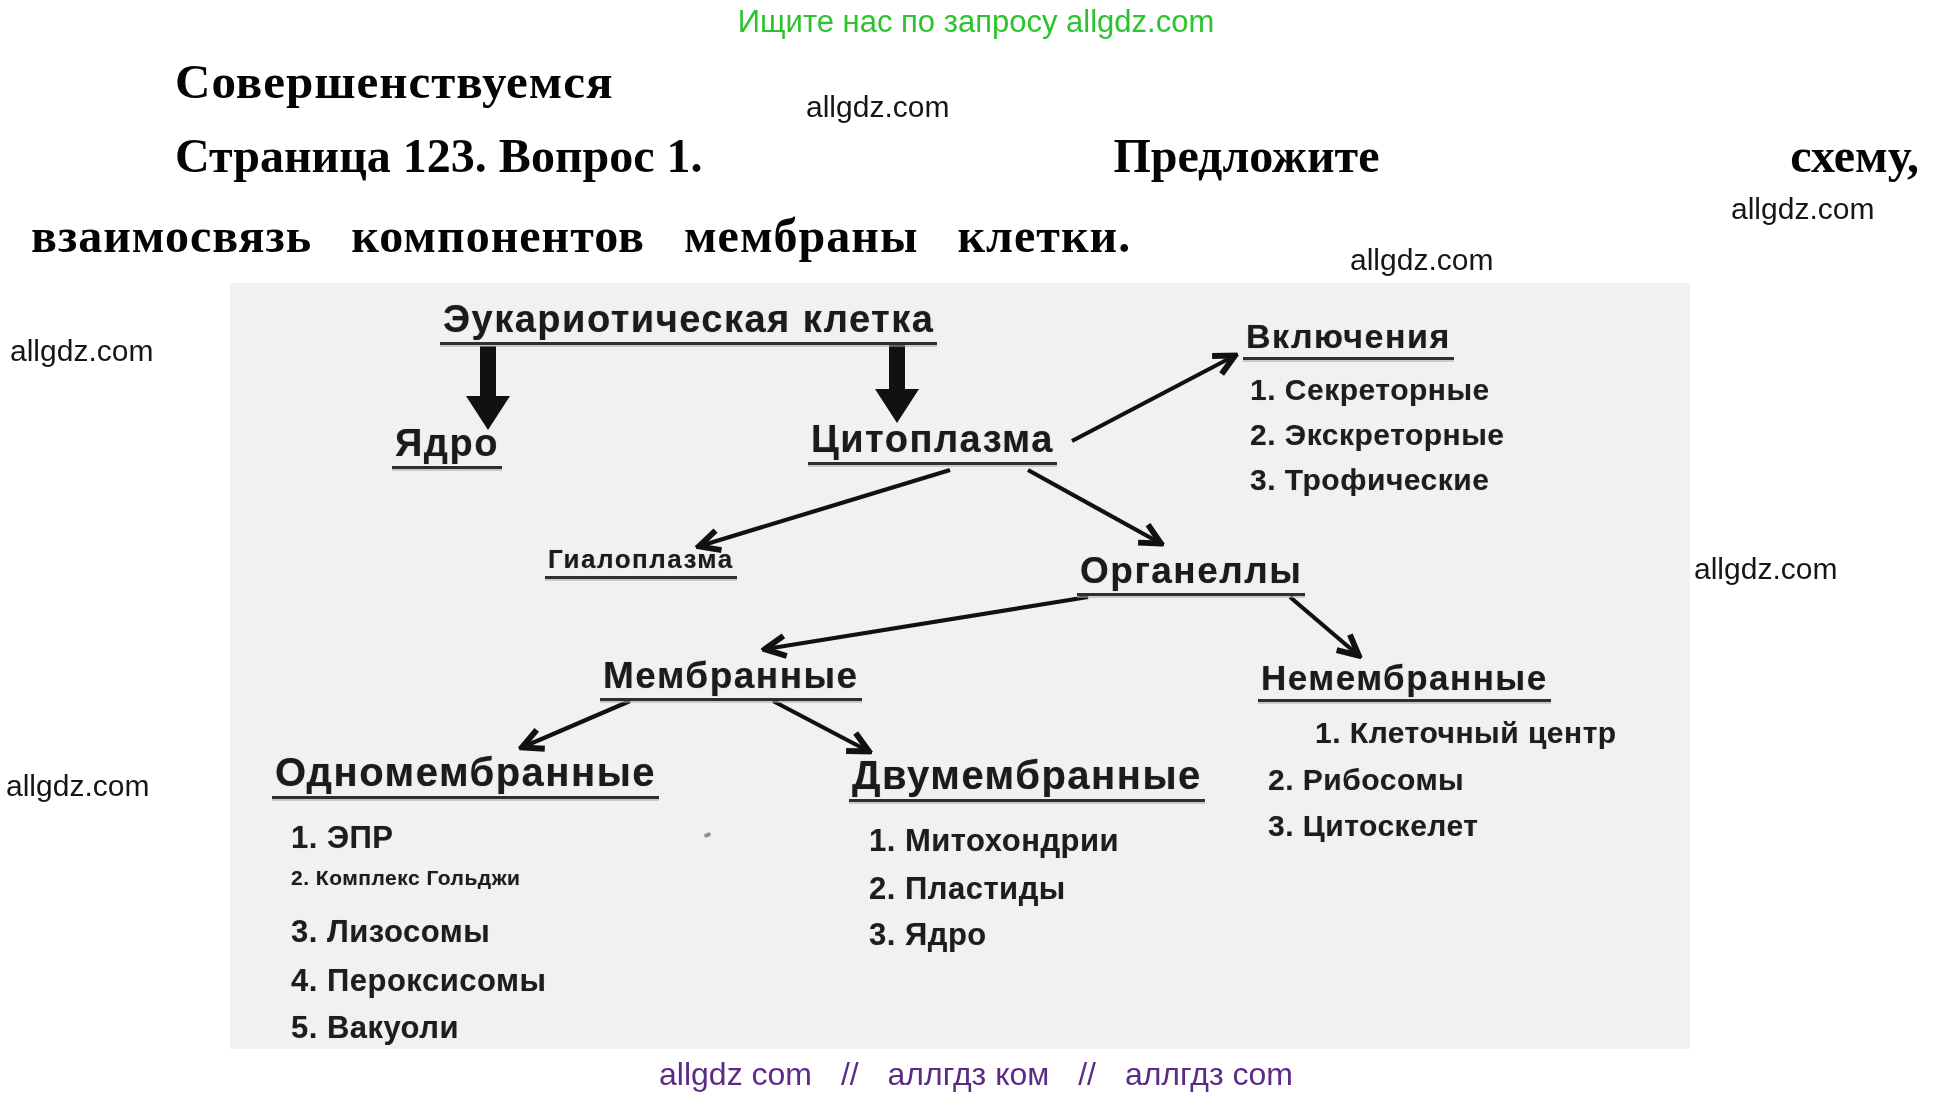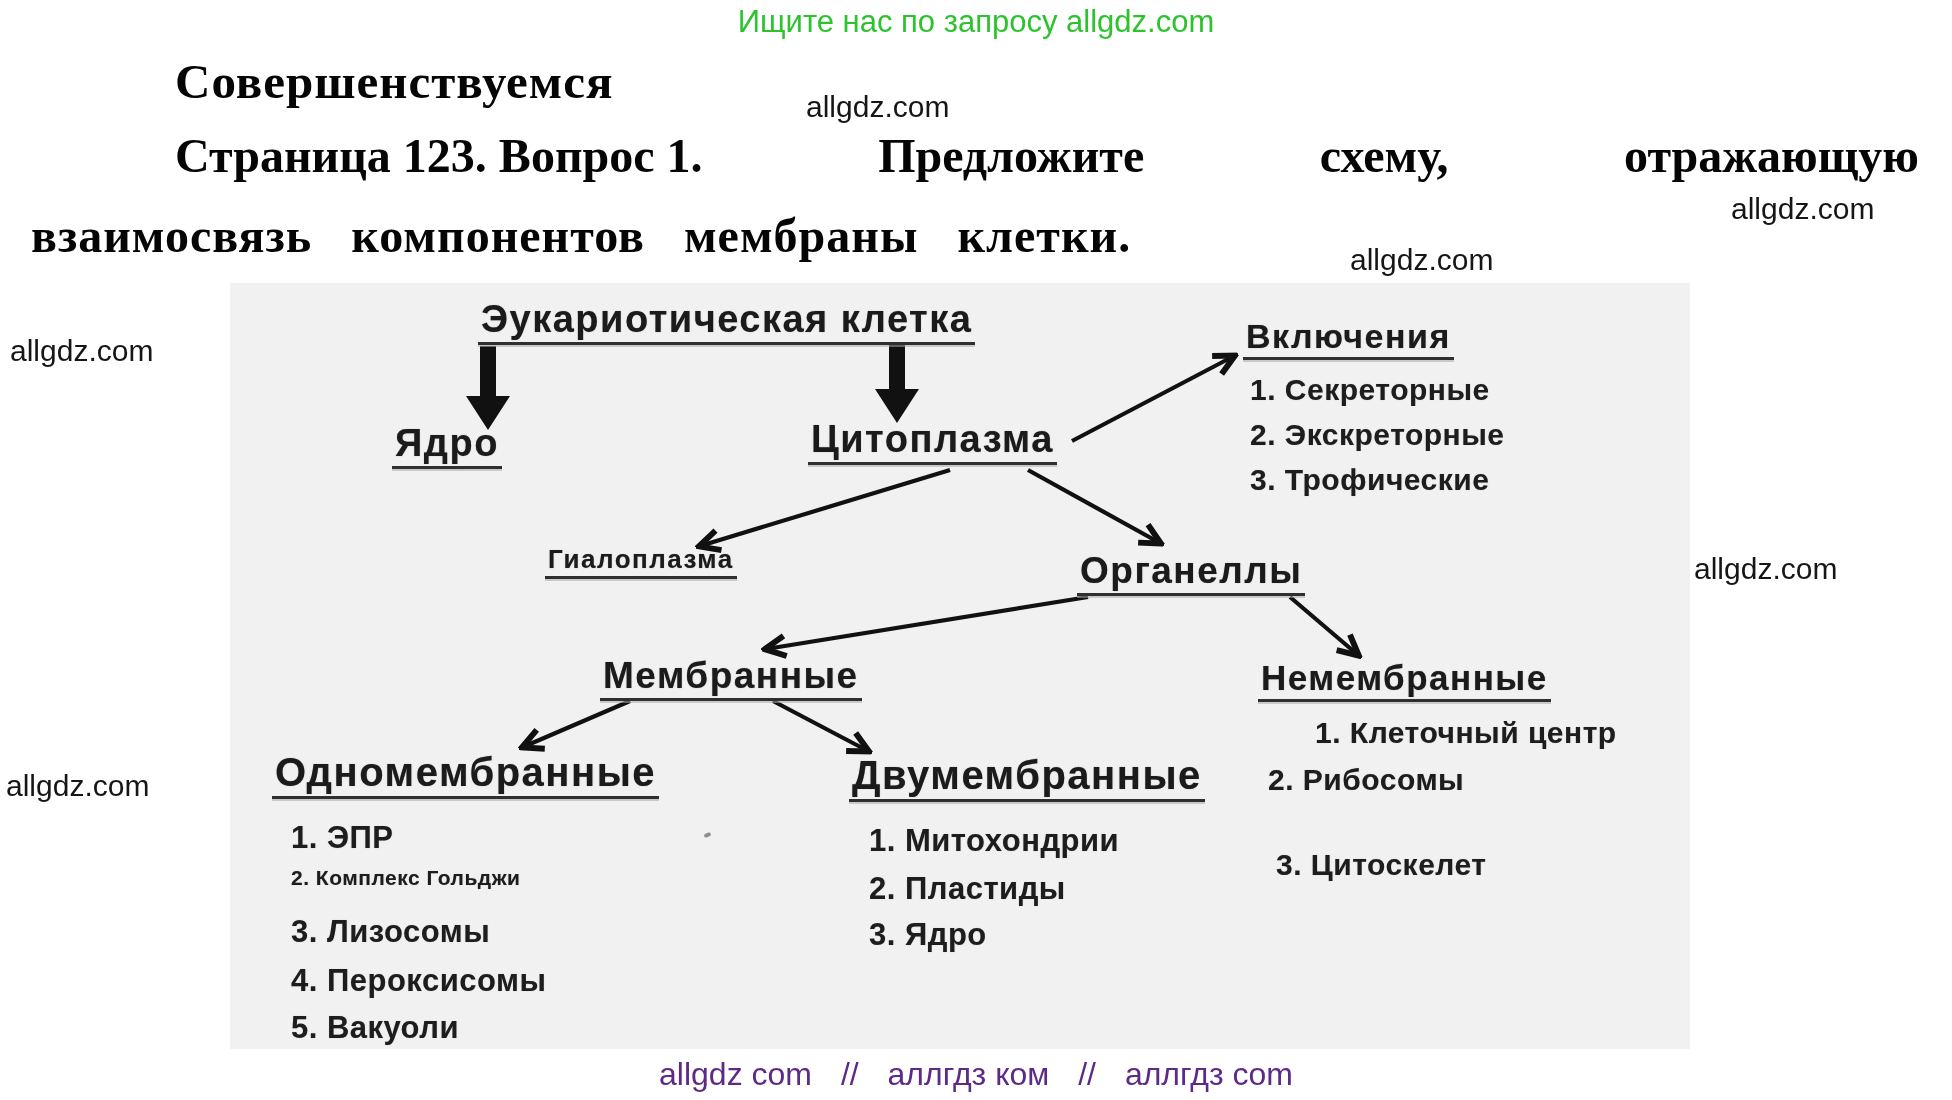--- a/index.html
+++ b/index.html
@@ -58,21 +58,20 @@
 <body>
 
 <div class="abs promo">Ищите нас по запросу allgdz.com</div>
 
 <div class="abs serif heading">Совершенствуемся</div>
 
 <div class="abs serif qline1">
   <span>Страница 123. Вопрос 1.</span>
   <span>Предложите</span>
   <span>схему,</span>
-  <span>отражающую</span>
 </div>
 <div class="abs serif qline2">взаимосвязь компонентов мембраны клетки.</div>
 
 <div class="abs wm" style="left:806px;top:90px;">allgdz.com</div>
 <div class="abs wm" style="left:1731px;top:192px;">allgdz.com</div>
 <div class="abs wm" style="left:1350px;top:243px;">allgdz.com</div>
 <div class="abs wm" style="left:10px;top:334px;">allgdz.com</div>
 <div class="abs wm" style="left:1694px;top:552px;">allgdz.com</div>
 <div class="abs wm" style="left:448px;top:611px;">allgdz.com</div>
 <div class="abs wm" style="left:6px;top:769px;">allgdz.com</div>
@@ -92,38 +91,38 @@
 
   <line x1="1072" y1="441" x2="1234" y2="356" stroke="#111" stroke-width="4.2" marker-end="url(#ah)"></line>
   <line x1="950" y1="470" x2="700" y2="546" stroke="#111" stroke-width="4.2" marker-end="url(#ah)"></line>
   <line x1="1028" y1="470" x2="1160" y2="543" stroke="#111" stroke-width="4.2" marker-end="url(#ah)"></line>
   <line x1="1088" y1="597" x2="766" y2="649" stroke="#111" stroke-width="4.2" marker-end="url(#ah)"></line>
   <line x1="1290" y1="597" x2="1358" y2="655" stroke="#111" stroke-width="4.2" marker-end="url(#ah)"></line>
   <line x1="630" y1="701" x2="523" y2="747" stroke="#111" stroke-width="4.2" marker-end="url(#ah)"></line>
   <line x1="773" y1="701" x2="868" y2="751" stroke="#111" stroke-width="4.2" marker-end="url(#ah)"></line>
 </svg>
 
-<div class="abs node" style="left:440px;top:300px;font-size:38px;margin-left:38px;">Эукариотическая клетка</div>
+<div class="abs node" style="left:440px;top:300px;font-size:38px;">Эукариотическая клетка</div>
 <div class="abs node" style="left:392px;top:424px;font-size:38px;">Ядро</div>
 <div class="abs node" style="left:808px;top:420px;font-size:38px;">Цитоплазма</div>
 
 <div class="abs node" style="left:1243px;top:319px;font-size:34px;">Включения</div>
 <div class="abs li" style="left:1250px;top:373px;text-align:center;">1. Секреторные</div>
 <div class="abs li" style="left:1250px;top:418px;">2. Экскреторные</div>
 <div class="abs li" style="left:1250px;top:463px;">3. Трофические</div>
 
 <div class="abs node" style="left:545px;top:546px;font-size:26px;">Гиалоплазма</div>
 <div class="abs node" style="left:1077px;top:552px;font-size:37px;">Органеллы</div>
 
 <div class="abs node" style="left:600px;top:657px;font-size:37px;">Мембранные</div>
 
 <div class="abs node" style="left:1258px;top:660px;font-size:35px;">Немембранные</div>
 <div class="abs li" style="left:1268px;top:716px;margin-left:47px;">1. Клеточный центр</div>
 <div class="abs li" style="left:1268px;top:763px;">2. Рибосомы</div>
-<div class="abs li" style="left:1268px;top:848px;margin-left:8px;">3. Цитоскелет</div>
+<div class="abs li" style="left:1268px;top:809px;">3. Цитоскелет</div>
 
 <div class="abs node" style="left:272px;top:752px;font-size:40px;">Одномембранные</div>
 <div class="abs li" style="left:291px;top:820px;font-size:31px;">1. ЭПР</div>
 <div class="abs li" style="left:291px;top:866px;font-size:21px;">2. Комплекс Гольджи</div>
 <div class="abs li" style="left:291px;top:914px;font-size:31px;">3. Лизосомы</div>
 <div class="abs li" style="left:291px;top:963px;font-size:31px;">4. Пероксисомы</div>
 <div class="abs li" style="left:291px;top:1010px;font-size:31px;">5. Вакуоли</div>
 
 <div class="abs node" style="left:849px;top:755px;font-size:40px;">Двумембранные</div>
 <div class="abs li" style="left:869px;top:823px;font-size:31px;">1. Митохондрии</div>

